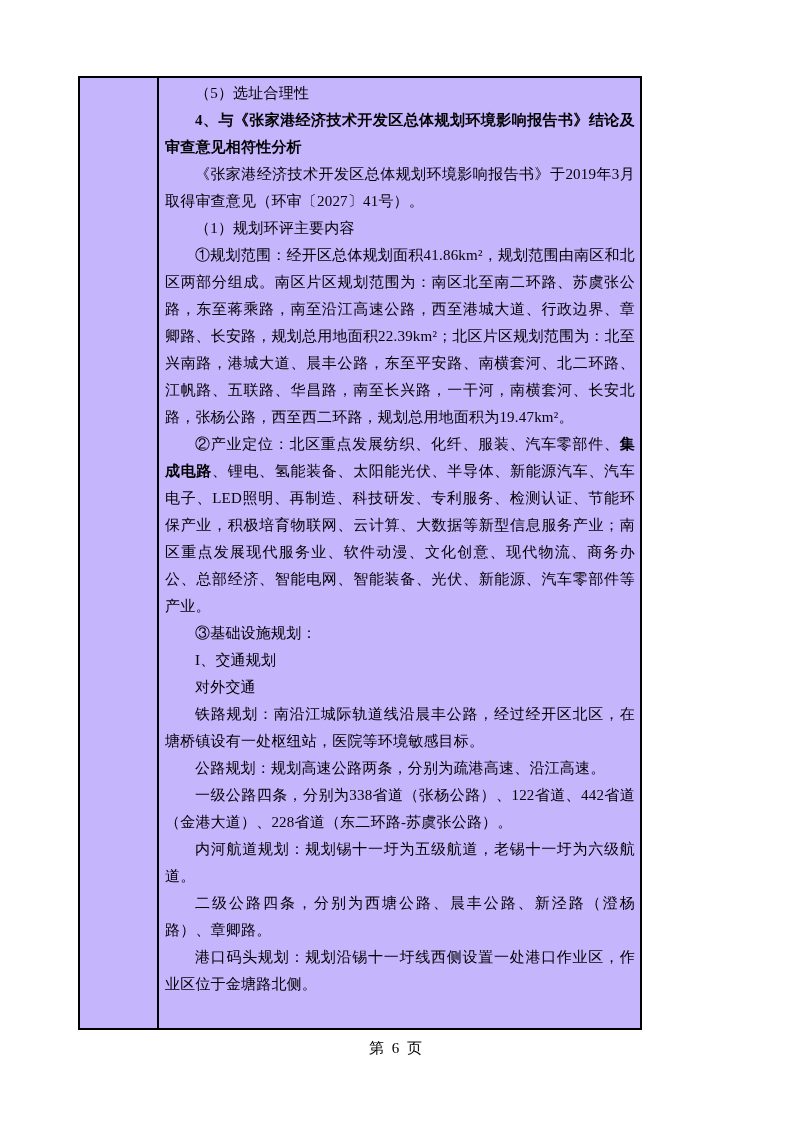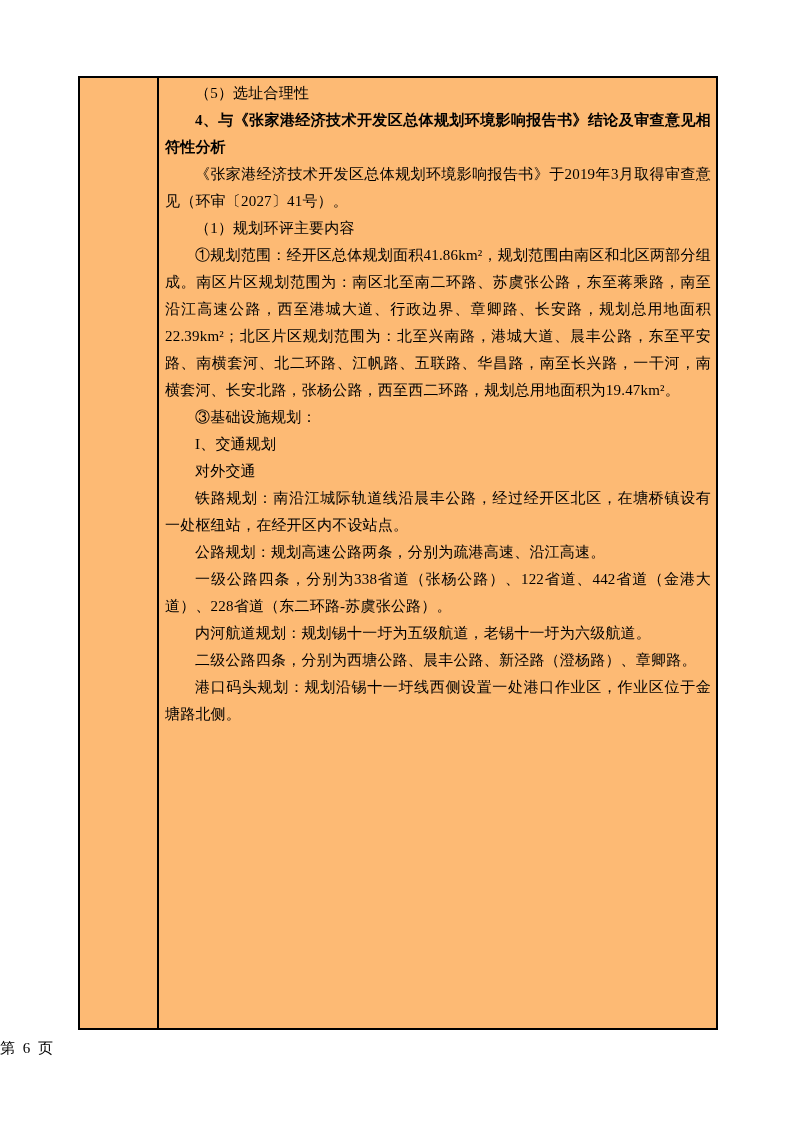--- a/index.html
+++ b/index.html
@@ -13,26 +13,26 @@
     height: 1122px;
     background: #ffffff;
     color: #000000;
     font-family: "Liberation Serif", "DejaVu Serif", serif;
     overflow: hidden;
   }
   .doc-table {
     position: absolute;
     left: 78px;
     top: 76px;
-    width: 640px;
+    width: 564px;
     height: 954px;
     border: 2px solid #000000;
     box-sizing: border-box;
     display: flex;
-    background: #fdba74;
+    background: #c4b5fd;
   }
   .label-cell {
     flex: none;
     width: 79px;
     border-right: 2px solid #000000;
     box-sizing: border-box;
   }
   .content-cell {
     flex: 1;
     box-sizing: border-box;
@@ -48,41 +48,43 @@
     letter-spacing: 0.2px;
   }
   .para .b {
     font-weight: bold;
   }
   .page-footer {
     position: absolute;
     left: 0;
     top: 1038px;
     width: 793px;
+    text-align: center;
     font-size: 15px;
     line-height: 20px;
     letter-spacing: 2px;
   }
 </style>
 </head>
 <body>
 
 <div class="page">
   <div class="doc-table">
     <div class="label-cell"></div>
     <div class="content-cell">
         <p class="para"><span>（5）选址合理性</span></p>
         <p class="para"><span class="b">4、与《张家港经济技术开发区总体规划环境影响报告书》结论及审查意见相符性分析</span></p>
         <p class="para"><span>《张家港经济技术开发区总体规划环境影响报告书》于2019年3月取得审查意见（环审〔2027〕41号）。</span></p>
         <p class="para"><span>（1）规划环评主要内容</span></p>
         <p class="para"><span>①规划范围：经开区总体规划面积41.86km²，规划范围由南区和北区两部分组成。南区片区规划范围为：南区北至南二环路、苏虞张公路，东至蒋乘路，南至沿江高速公路，西至港城大道、行政边界、章卿路、长安路，规划总用地面积22.39km²；北区片区规划范围为：北至兴南路，港城大道、晨丰公路，东至平安路、南横套河、北二环路、江帆路、五联路、华昌路，南至长兴路，一干河，南横套河、长安北路，张杨公路，西至西二环路，规划总用地面积为19.47km²。</span></p>
+        <p class="para"><span>②产业定位：北区重点发展纺织、化纤、服装、汽车零部件、</span><span class="b">集成电路</span><span>、锂电、氢能装备、太阳能光伏、半导体、新能源汽车、汽车电子、LED照明、再制造、科技研发、专利服务、检测认证、节能环保产业，积极培育物联网、云计算、大数据等新型信息服务产业；南区重点发展现代服务业、软件动漫、文化创意、现代物流、商务办公、总部经济、智能电网、智能装备、光伏、新能源、汽车零部件等产业。</span></p>
         <p class="para"><span>③基础设施规划：</span></p>
         <p class="para"><span>I、交通规划</span></p>
         <p class="para"><span>对外交通</span></p>
-        <p class="para"><span>铁路规划：南沿江城际轨道线沿晨丰公路，经过经开区北区，在塘桥镇设有一处枢纽站，在经开区内不设站点。</span></p>
+        <p class="para"><span>铁路规划：南沿江城际轨道线沿晨丰公路，经过经开区北区，在塘桥镇设有一处枢纽站，医院等环境敏感目标。</span></p>
         <p class="para"><span>公路规划：规划高速公路两条，分别为疏港高速、沿江高速。</span></p>
         <p class="para"><span>一级公路四条，分别为338省道（张杨公路）、122省道、442省道（金港大道）、228省道（东二环路-苏虞张公路）。</span></p>
         <p class="para"><span>内河航道规划：规划锡十一圩为五级航道，老锡十一圩为六级航道。</span></p>
         <p class="para"><span>二级公路四条，分别为西塘公路、晨丰公路、新泾路（澄杨路）、章卿路。</span></p>
         <p class="para"><span>港口码头规划：规划沿锡十一圩线西侧设置一处港口作业区，作业区位于金塘路北侧。</span></p>
         <p class="para"></p>
       </div>
   </div>
   <div class="page-footer">第 6 页</div>
 </div>

